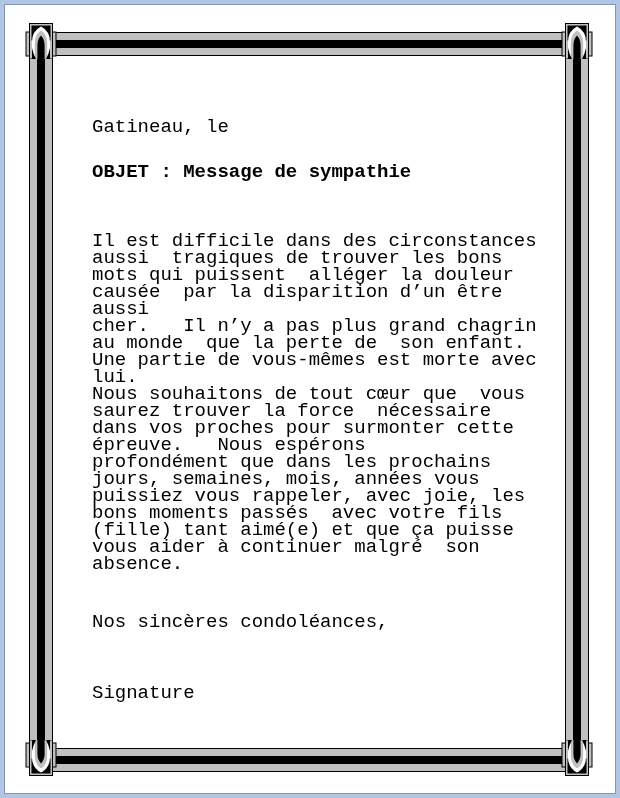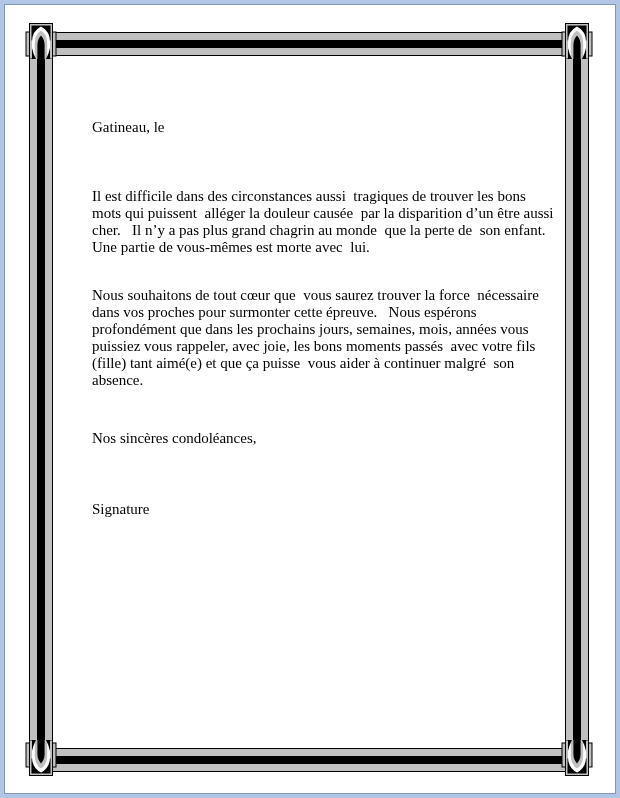--- a/index.html
+++ b/index.html
@@ -38,29 +38,30 @@
   .corner { position: absolute; width: 32px; height: 36px; }
   .corner-tl { left: 20px; top: 18px; }
   .corner-tr { right: 22px; top: 18px; transform: scaleX(-1); }
   .corner-bl { left: 20px; bottom: 17px; transform: scaleY(-1); }
   .corner-br { right: 22px; bottom: 17px; transform: scale(-1,-1); }
 
   .letter {
     position: absolute;
     left: 87px; top: 114px;
     width: 478px;
-    font-size: 15px;
+    font-size: 19px;
     line-height: 17px;
     color: #000;
+    font-family: Liberation Mono, monospace;
   }
   .multiline { white-space: pre-wrap; }
   .block-recipient { margin-top: 52px; }
   .block-subject   { margin-top: 28px; font-weight: bold; }
   .block-p1        { margin-top: 52px; }
-  .block-p2        { margin-top: 31px; }
+  .block-p2        { }
   .block-closing   { margin-top: 41px; }
   .block-signature { margin-top: 54px; }
 </style>
 </head>
 <body>
 
 <svg width="0" height="0" style="position:absolute">
   <defs>
     <g id="corner-ornament">
       <rect x="1" y="9" width="30" height="24" fill="#c0c0c0" stroke="#000" stroke-width="1"></rect>
@@ -91,20 +92,21 @@
       </svg>
     <svg class="corner corner-bl" viewBox="0 0 32 36">
         <use href="#corner-ornament"></use>
       </svg>
     <svg class="corner corner-br" viewBox="0 0 32 36">
         <use href="#corner-ornament"></use>
       </svg>
 
     <div class="letter">
       <div class="block-date">Gatineau, le</div>
+      <div class="block-subject">OBJET : Message de sympathie</div>
       <div class="block-p1 multiline">Il est difficile dans des circonstances aussi  tragiques de trouver les bons
 mots qui puissent  alléger la douleur causée  par la disparition d’un être aussi
 cher.   Il n’y a pas plus grand chagrin au monde  que la perte de  son enfant.
 Une partie de vous-mêmes est morte avec  lui.</div>
       <div class="block-p2 multiline">Nous souhaitons de tout cœur que  vous saurez trouver la force  nécessaire
 dans vos proches pour surmonter cette épreuve.   Nous espérons
 profondément que dans les prochains jours, semaines, mois, années vous
 puissiez vous rappeler, avec joie, les bons moments passés  avec votre fils
 (fille) tant aimé(e) et que ça puisse  vous aider à continuer malgré  son
 absence.</div>

